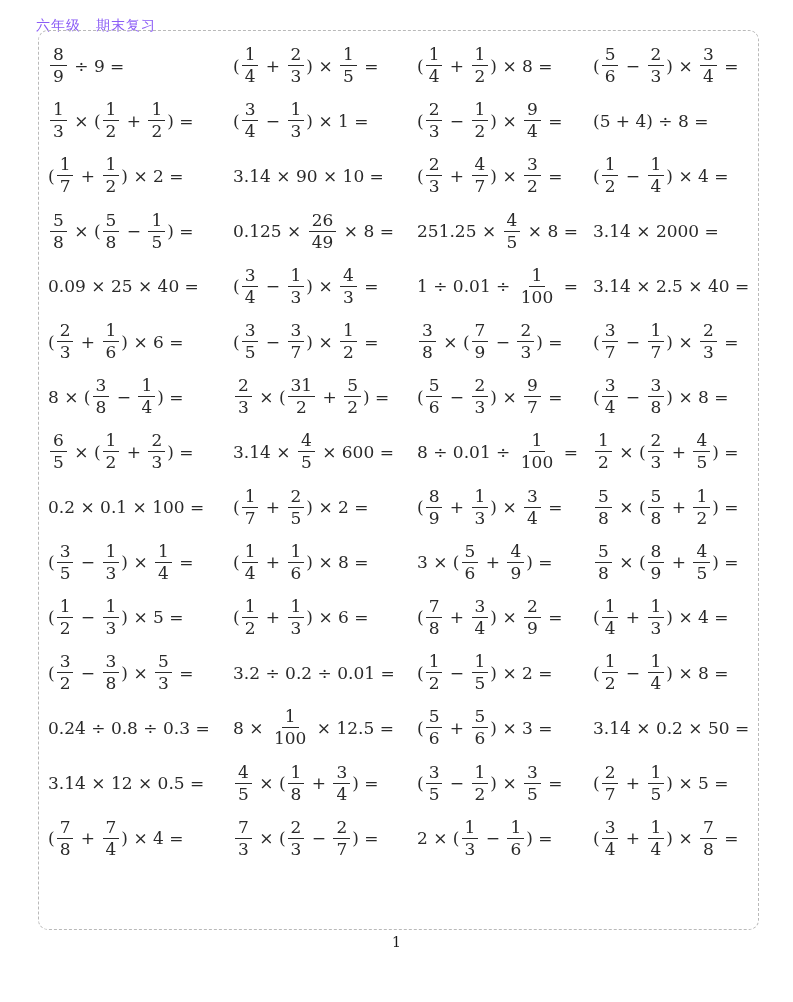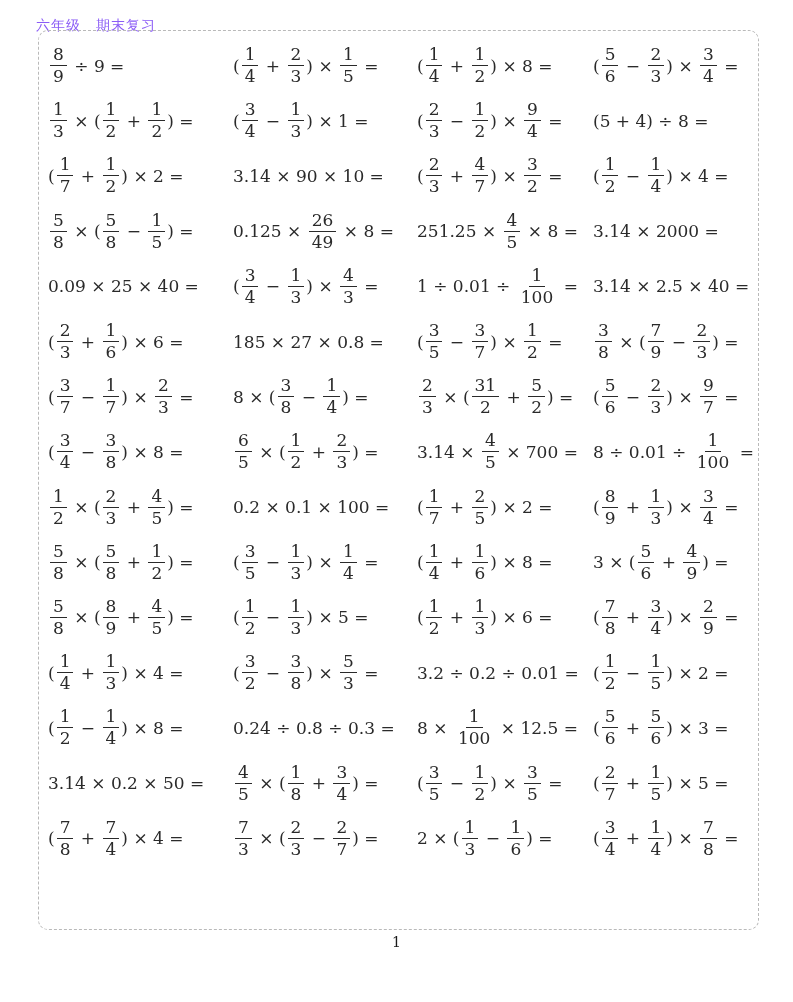--- a/index.html
+++ b/index.html
@@ -313,23 +313,20 @@
             <span class="den">3</span>
           </span>
           <span class="txt"> + </span>
           <span class="frac">
             <span class="num">1</span>
             <span class="den">6</span>
           </span>
           <span class="txt">) × 6 =</span>
         </div>
         <div class="cell">
-          <span class="txt">185 × 27 × 0.8 =</span>
-        </div>
-        <div class="cell">
           <span class="txt">(</span>
           <span class="frac">
             <span class="num">3</span>
             <span class="den">5</span>
           </span>
           <span class="txt"> − </span>
           <span class="frac">
             <span class="num">3</span>
             <span class="den">7</span>
           </span>
@@ -452,21 +449,21 @@
             <span class="den">3</span>
           </span>
           <span class="txt">) =</span>
         </div>
         <div class="cell">
           <span class="txt">3.14 × </span>
           <span class="frac">
             <span class="num">4</span>
             <span class="den">5</span>
           </span>
-          <span class="txt"> × 700 =</span>
+          <span class="txt"> × 600 =</span>
         </div>
         <div class="cell">
           <span class="txt">8 ÷ 0.01 ÷ </span>
           <span class="frac">
             <span class="num">1</span>
             <span class="den">100</span>
           </span>
           <span class="txt"> =</span>
         </div>
         <div class="cell">
@@ -721,20 +718,23 @@
           </span>
           <span class="txt"> + </span>
           <span class="frac">
             <span class="num">5</span>
             <span class="den">6</span>
           </span>
           <span class="txt">) × 3 =</span>
         </div>
         <div class="cell">
           <span class="txt">3.14 × 0.2 × 50 =</span>
+        </div>
+        <div class="cell">
+          <span class="txt">3.14 × 12 × 0.5 =</span>
         </div>
         <div class="cell">
           <span class="frac">
             <span class="num">4</span>
             <span class="den">5</span>
           </span>
           <span class="txt"> × (</span>
           <span class="frac">
             <span class="num">1</span>
             <span class="den">8</span>

